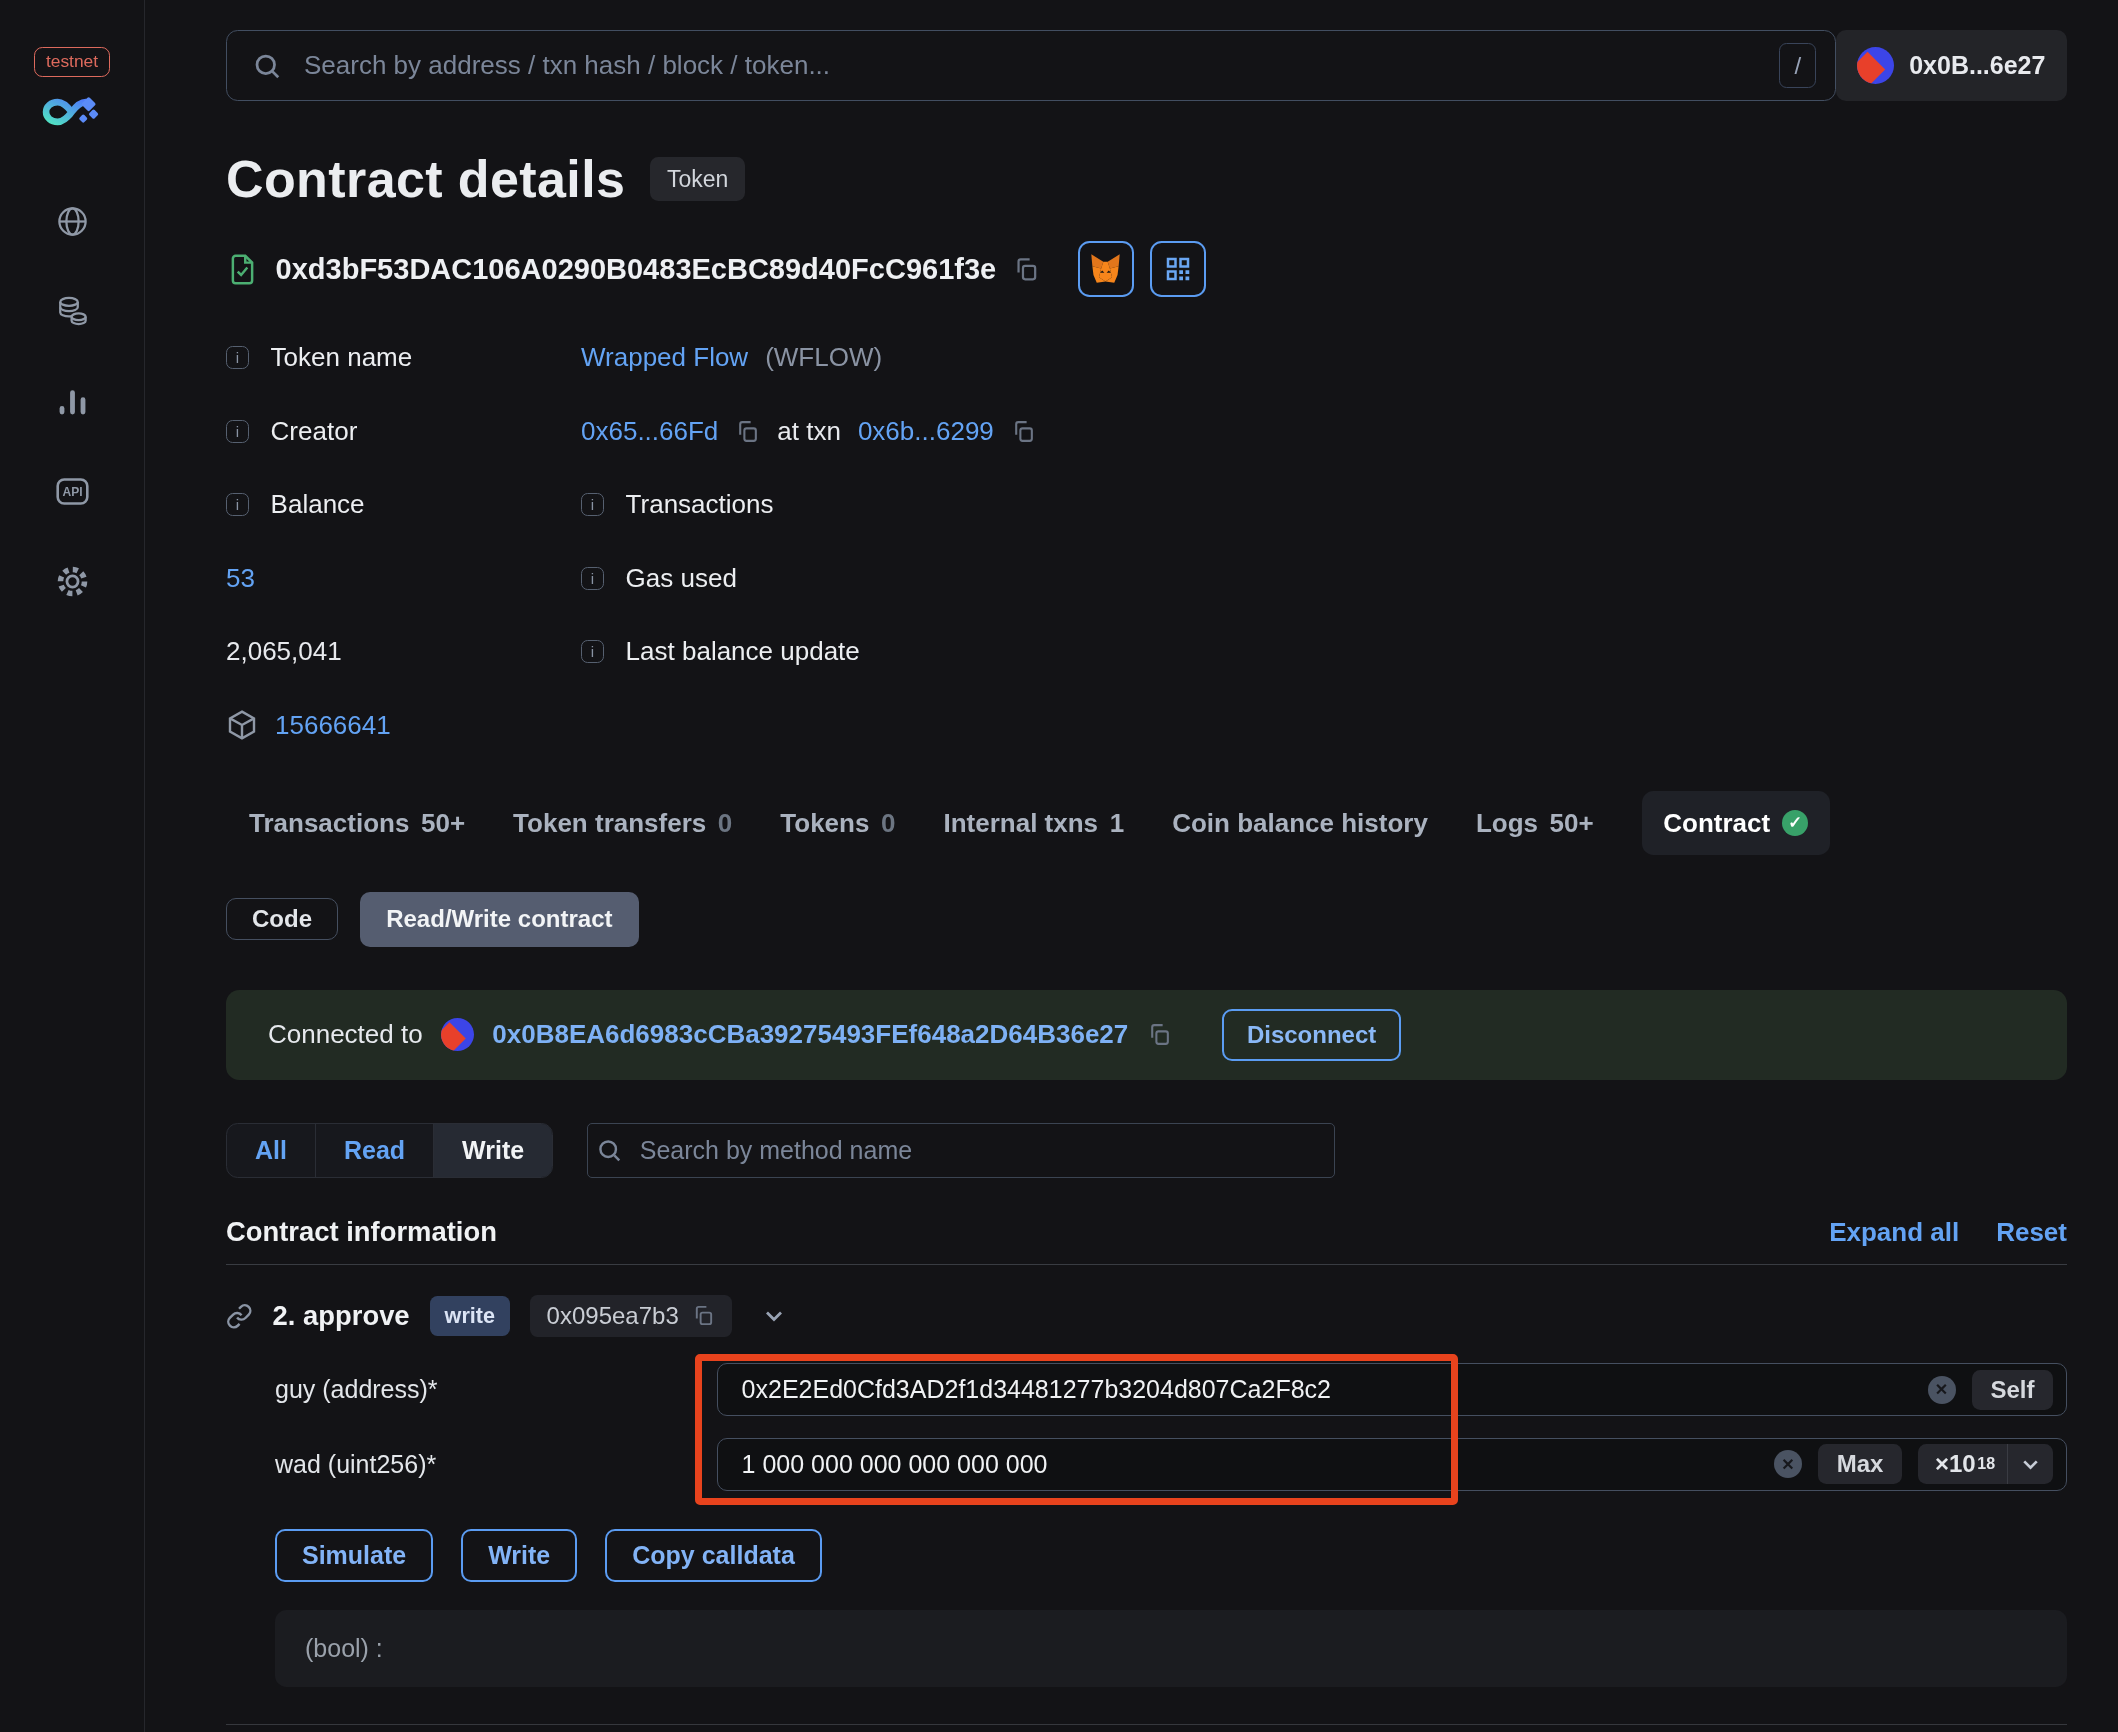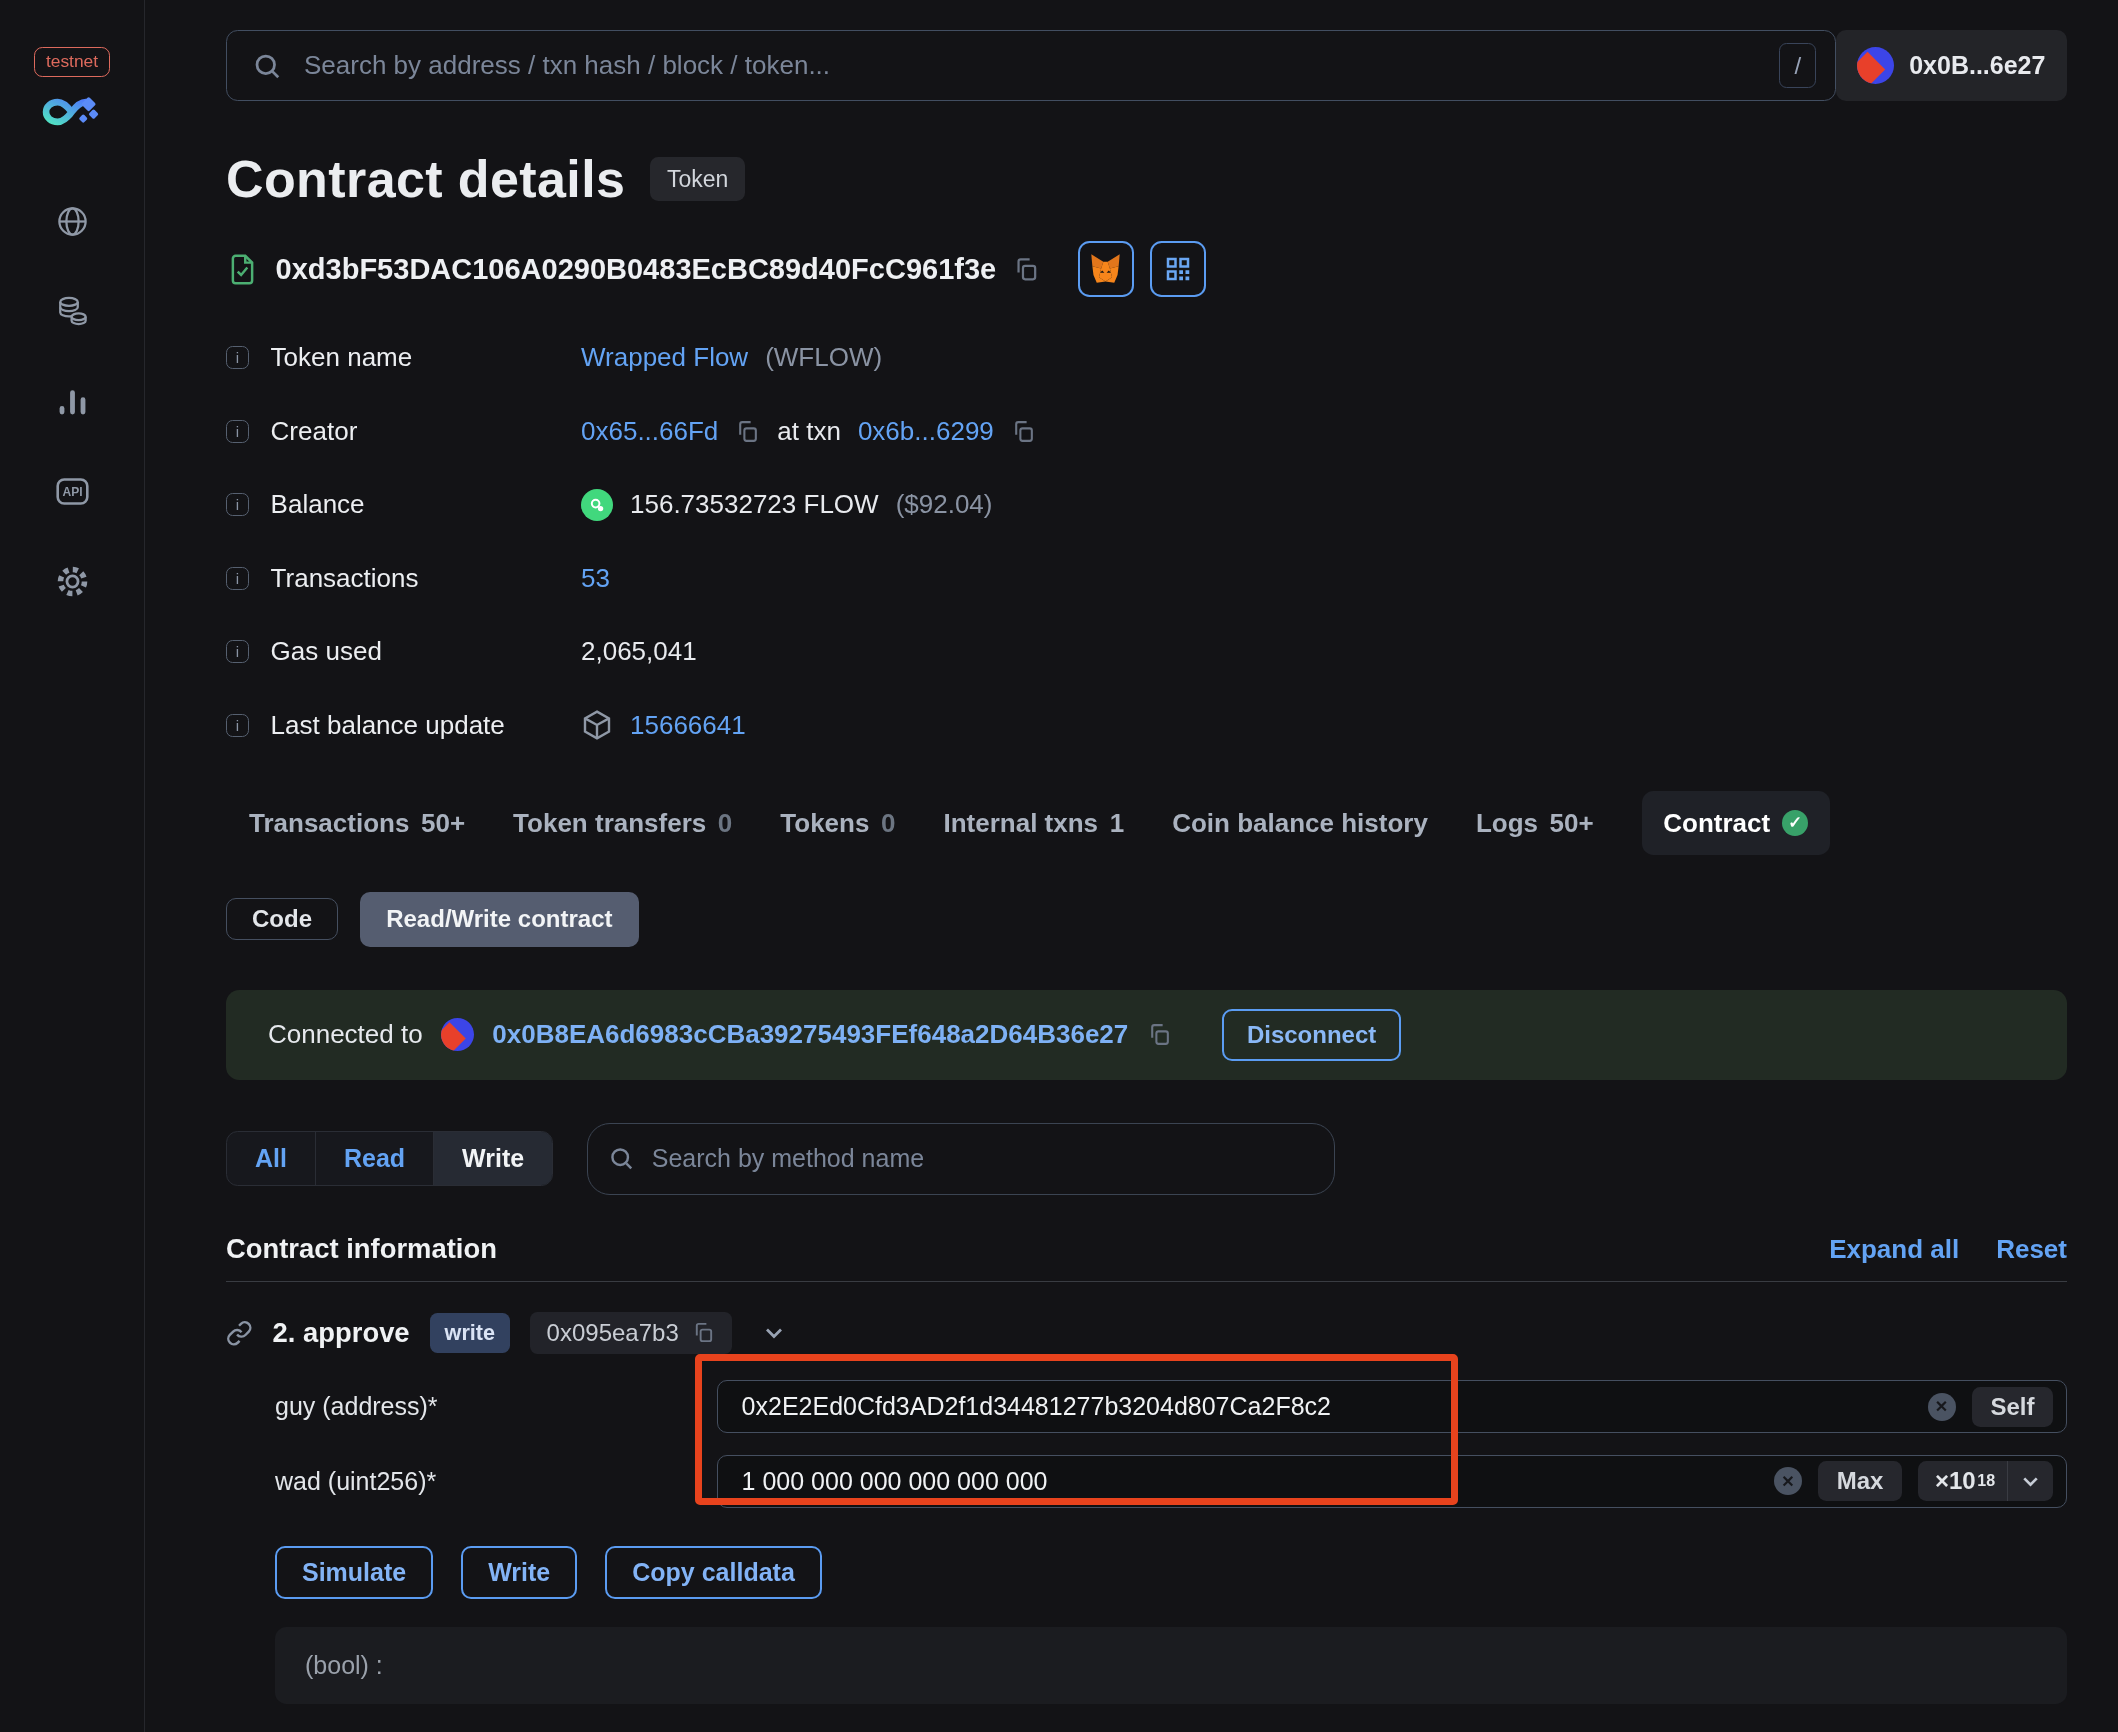--- a/index.html
+++ b/index.html
@@ -58,21 +58,21 @@
   .banner { margin-top:43px; height:90px; background:#222b23; border-radius:13.3px; display:flex; align-items:center; padding:0 33px 0 42px; gap:18.3px; }
   .banner-text { font-size:26px; color:#e6e9ed; }
   .banner .addr-link { color:#7eb1f5; font-size:26px; font-weight:600; }
   .disconnect { margin-left:32px; border:2.5px solid #5b9cf2; color:#8ab8f6; background:transparent; border-radius:10px; padding:10px 23px; font-size:24px; font-weight:600; cursor:pointer; }
 
   .filter-row { margin-top:43px; display:flex; gap:34px; align-items:center; }
   .segmented { display:flex; background:#17181d; border:1.7px solid #2a2d35; border-radius:11.6px; overflow:hidden; height:55px; }
   .seg { padding:0 28px; display:flex; align-items:center; font-size:25px; font-weight:600; color:#63a3f4; border-right:1.7px solid #2a2d35; cursor:pointer; }
   .seg:last-child { border-right:0; }
   .seg.active { background:#262a33; color:#f2f4f6; }
-  .method-search { width:748px; height:72px; border:1.7px solid #3b4452; border-radius:23px; display:flex; align-items:center; gap:15px; padding:0 20px; }
+  .method-search { width:748px; height:55px; border:1.7px solid #3b4452; border-radius:5px; display:flex; align-items:center; gap:15px; padding:0 8px; }
   .method-search input { flex:1; background:transparent; border:0; outline:0; color:#e8eaee; font-size:25px; font-family:inherit; }
   .method-search input::placeholder { color:#7b8699; }
 
   .section-head { margin-top:38px; display:flex; align-items:baseline; }
   .section-title { font-size:27.4px; font-weight:700; color:#f0f2f4; }
   .section-actions { margin-left:auto; display:flex; gap:37px; font-size:26px; font-weight:600; }
   .divider { margin-top:16.6px; border-top:1.7px solid #393c42; }
 
   .method-head { margin-top:30px; display:flex; align-items:center; gap:20px; }
   .method-name { font-size:27.4px; font-weight:700; color:#f0f2f4; }
@@ -249,30 +249,20 @@
             <rect x="9" y="9" width="11" height="12" rx="2"></rect>
               <path d="M5 15V5a2 2 0 0 1 2-2h8"></path>
           </svg>
         </span>
       </div>
 
       <div class="info-label">
         <i class="i-icon">i</i>
         <span>Balance</span>
       </div>
-      <div class="info-value">
-        <span class="coin">
-          <svg viewBox="0 0 24 24" width="18.3" height="18.3" fill="none" stroke="#ffffff" stroke-width="2.6">
-            <circle cx="10" cy="10" r="5"></circle>
-              <circle cx="16.5" cy="16.5" r="3.5" fill="#ffffff" stroke="none"></circle>
-          </svg>
-        </span>
-        <span>156.73532723 FLOW</span>
-        <span class="muted">($92.04)</span>
-      </div>
 
       <div class="info-label">
         <i class="i-icon">i</i>
         <span>Transactions</span>
       </div>
       <div class="info-value">
         <a class="link">53</a>
       </div>
 
       <div class="info-label">

